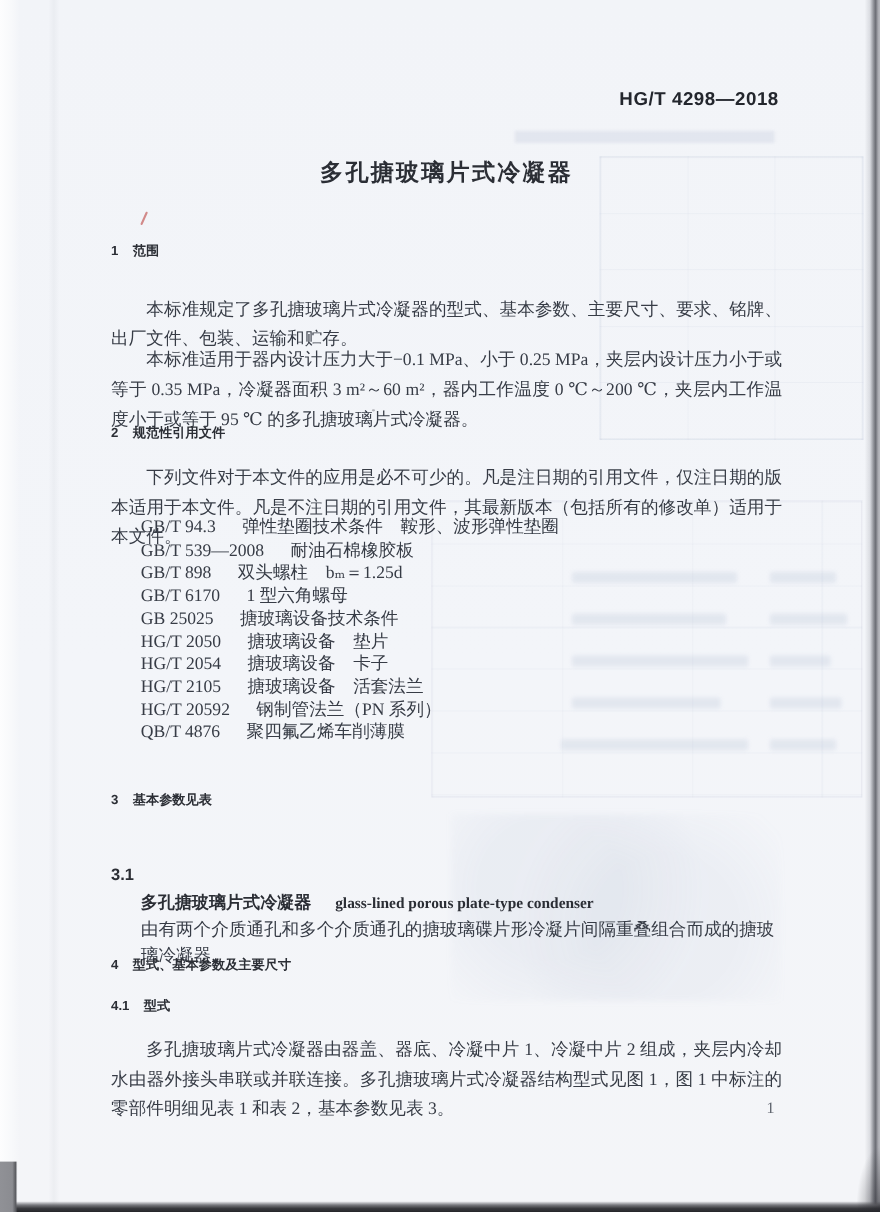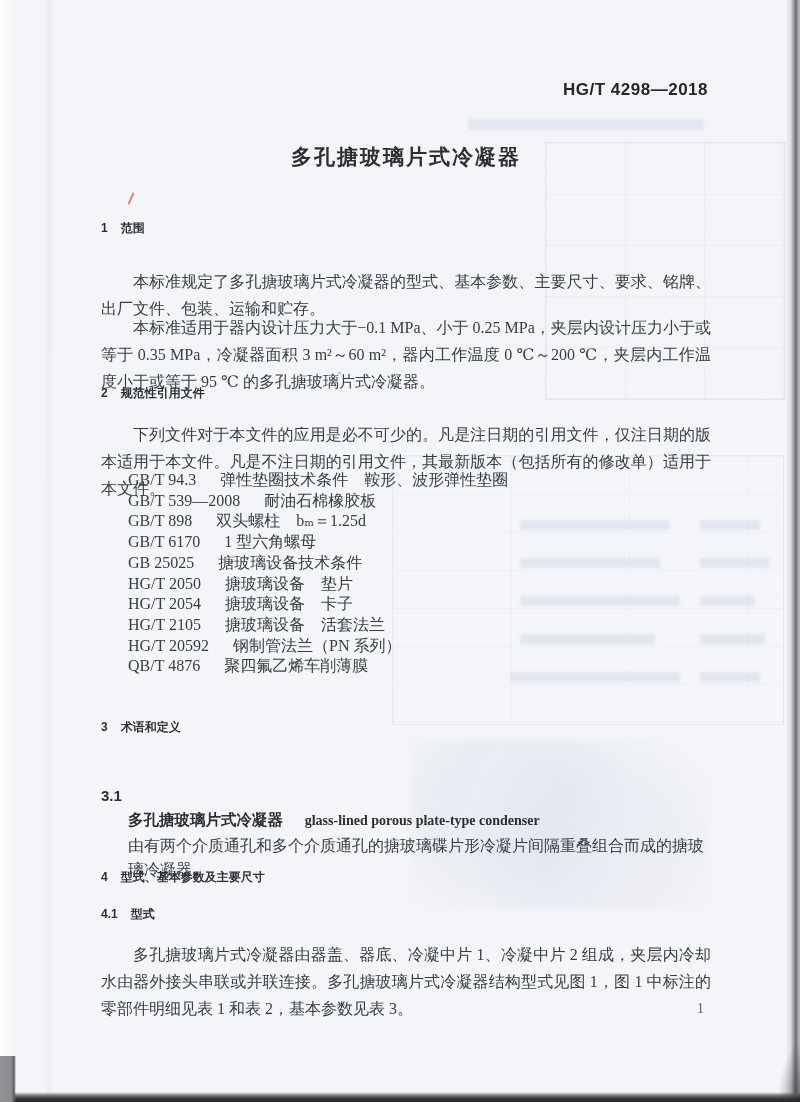--- a/index.html
+++ b/index.html
@@ -156,21 +156,21 @@
         <div class="ref-row"><span class="ref-code">GB/T 6170</span><span class="ref-title">1 型六角螺母</span></div>
         <div class="ref-row"><span class="ref-code">GB 25025</span><span class="ref-title">搪玻璃设备技术条件</span></div>
         <div class="ref-row"><span class="ref-code">HG/T 2050</span><span class="ref-title">搪玻璃设备　垫片</span></div>
         <div class="ref-row"><span class="ref-code">HG/T 2054</span><span class="ref-title">搪玻璃设备　卡子</span></div>
         <div class="ref-row"><span class="ref-code">HG/T 2105</span><span class="ref-title">搪玻璃设备　活套法兰</span></div>
         <div class="ref-row"><span class="ref-code">HG/T 20592</span><span class="ref-title">钢制管法兰（PN 系列）</span></div>
         <div class="ref-row"><span class="ref-code">QB/T 4876</span><span class="ref-title">聚四氟乙烯车削薄膜</span></div>
       </div>
 
     <div class="sec-heading" id="s3-heading">
-      <span class="num">3</span><span class="txt">术语和定义</span>
+      <span class="num">3</span><span class="txt">基本参数见表</span>
     </div>
     <div class="sec-heading" id="s31-num">3.1</div>
     <div class="term-line">
       <span class="term-zh">多孔搪玻璃片式冷凝器</span><span class="term-en">glass-lined porous plate-type condenser</span>
     </div>
     <div class="def-line">由有两个介质通孔和多个介质通孔的搪玻璃碟片形冷凝片间隔重叠组合而成的搪玻璃冷凝器。</div>
 
     <div class="sec-heading" id="s4-heading">
       <span class="num">4</span><span class="txt">型式、基本参数及主要尺寸</span>
     </div>

